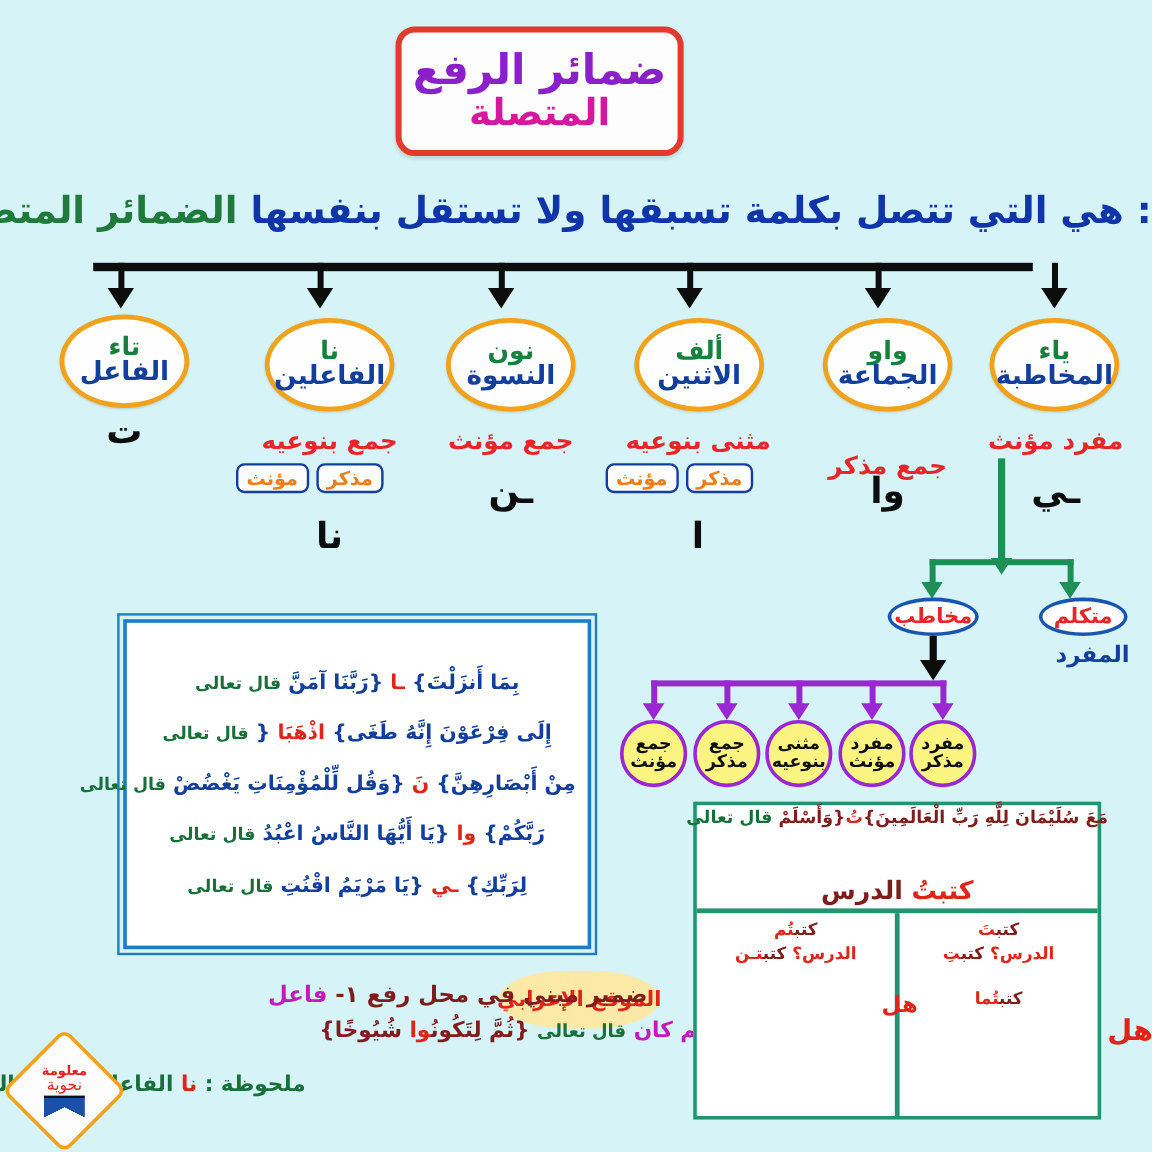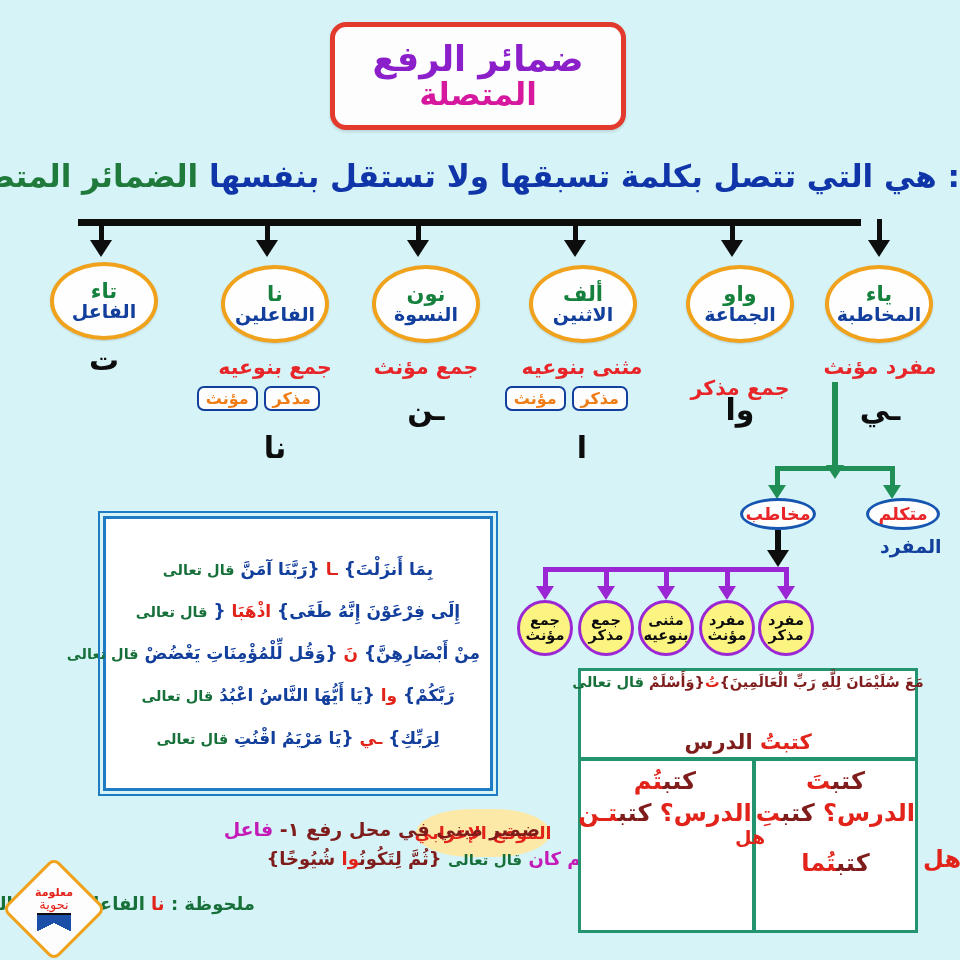--- a/index.html
+++ b/index.html
@@ -8,21 +8,21 @@
     width:960px;height:960px;
     background:#d6f4f7;
     font-family:"DejaVu Sans","Liberation Sans",sans-serif;
     overflow:hidden;position:relative;
   }
   .stage{position:absolute;inset:0;}
   .abs{position:absolute;}
 
   
   #title-box{
-    left:330px;top:22px;width:296px;height:108px;
+    left:330px;top:22px;width:240px;height:108px;
     background:#fdfdfd;border:5px solid #e23b2e;border-radius:16px;
     box-sizing:border-box;
     display:flex;flex-direction:column;align-items:center;justify-content:center;
     box-shadow:0 2px 3px rgba(0,0,0,.12);
   }
   #title-line1{color:#8b1fc9;font-size:35px;font-weight:bold;line-height:1.05;letter-spacing:-1px;}
   #title-line2{color:#d5189e;font-size:31px;font-weight:bold;line-height:1.05;}
 
   
   #definition{
@@ -43,21 +43,21 @@
 
   
   .node{
     position:absolute;width:108px;height:78px;
     background:#fefefe;border:4px solid #f0a21c;border-radius:50%;
     box-sizing:border-box;
     display:flex;flex-direction:column;align-items:center;justify-content:center;
     box-shadow:0 1px 2px rgba(0,0,0,.14);
   }
   .node .l1{color:#16813c;font-size:21px;font-weight:bold;line-height:1.02;}
-  .node .l2{color:#123e9c;font-size:19px;font-weight:bold;line-height:1.02;}
+  .node .l2{color:#123e9c;font-size:22px;font-weight:bold;line-height:1.02;}
 
   .sub-red{position:absolute;color:#e8262a;font-size:20.5px;font-weight:bold;white-space:nowrap;text-align:center;}
   .letter{position:absolute;color:#0d0d0d;font-size:30px;font-weight:bold;white-space:nowrap;text-align:center;}
 
   .tagrow{position:absolute;display:flex;gap:6px;direction:rtl;}
   .tag{
     border:2.5px solid #123e9c;border-radius:7px;background:#fdfdfd;
     color:#ef7c14;font-size:16px;font-weight:bold;padding:1px 7px;white-space:nowrap;
   }
 
@@ -126,21 +126,21 @@
   }
   #conj-head{
     height:86px;border-bottom:4px solid #24936f;
     display:flex;flex-direction:column;align-items:center;justify-content:center;gap:2px;
   }
   #conj-verse{font-size:14.5px;font-weight:bold;white-space:nowrap;}
   #conj-sentence{font-size:21px;font-weight:bold;white-space:nowrap;margin-top:38px;}
   #conj-cols{flex:1;display:flex;direction:rtl;}
   .conj-col{flex:1;display:flex;flex-direction:column;align-items:center;justify-content:flex-start;gap:4px;padding-top:6px;}
   .conj-col.right{border-left:4px solid #24936f;}
-  .conj-line{font-size:24px;font-weight:bold;white-space:nowrap;text-align:center;}
+  .conj-line{font-size:14px;font-weight:bold;white-space:nowrap;text-align:center;}
   #hal-label{position:absolute;left:923px;top:845px;color:#e2231a;font-size:24px;font-weight:bold;}
   #hal-inner{position:absolute;left:735px;top:826px;color:#e2231a;font-size:19px;font-weight:bold;}
 
   
   #logo{
     position:absolute;left:17px;top:872px;width:74px;height:74px;
   }
   #logo .dia{
     position:absolute;inset:0;background:#fdfdfd;border:3px solid #f0a21c;
     transform:rotate(45deg);border-radius:8px;box-sizing:border-box;

